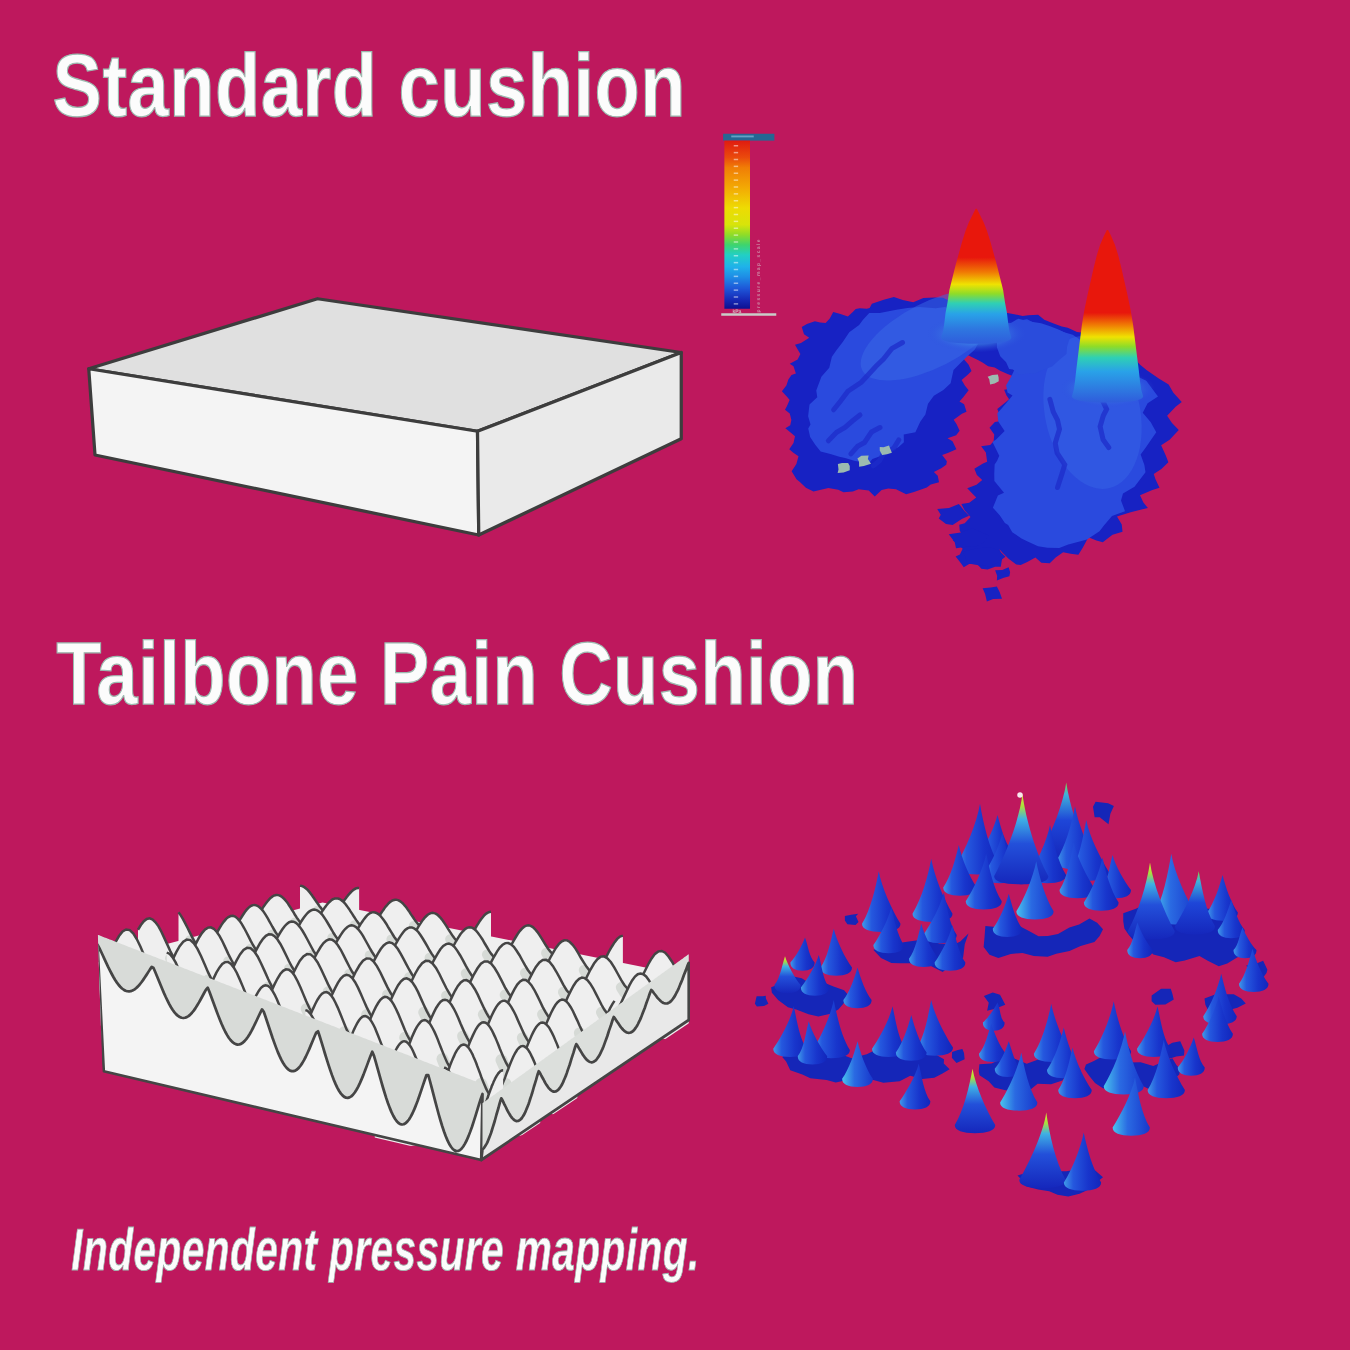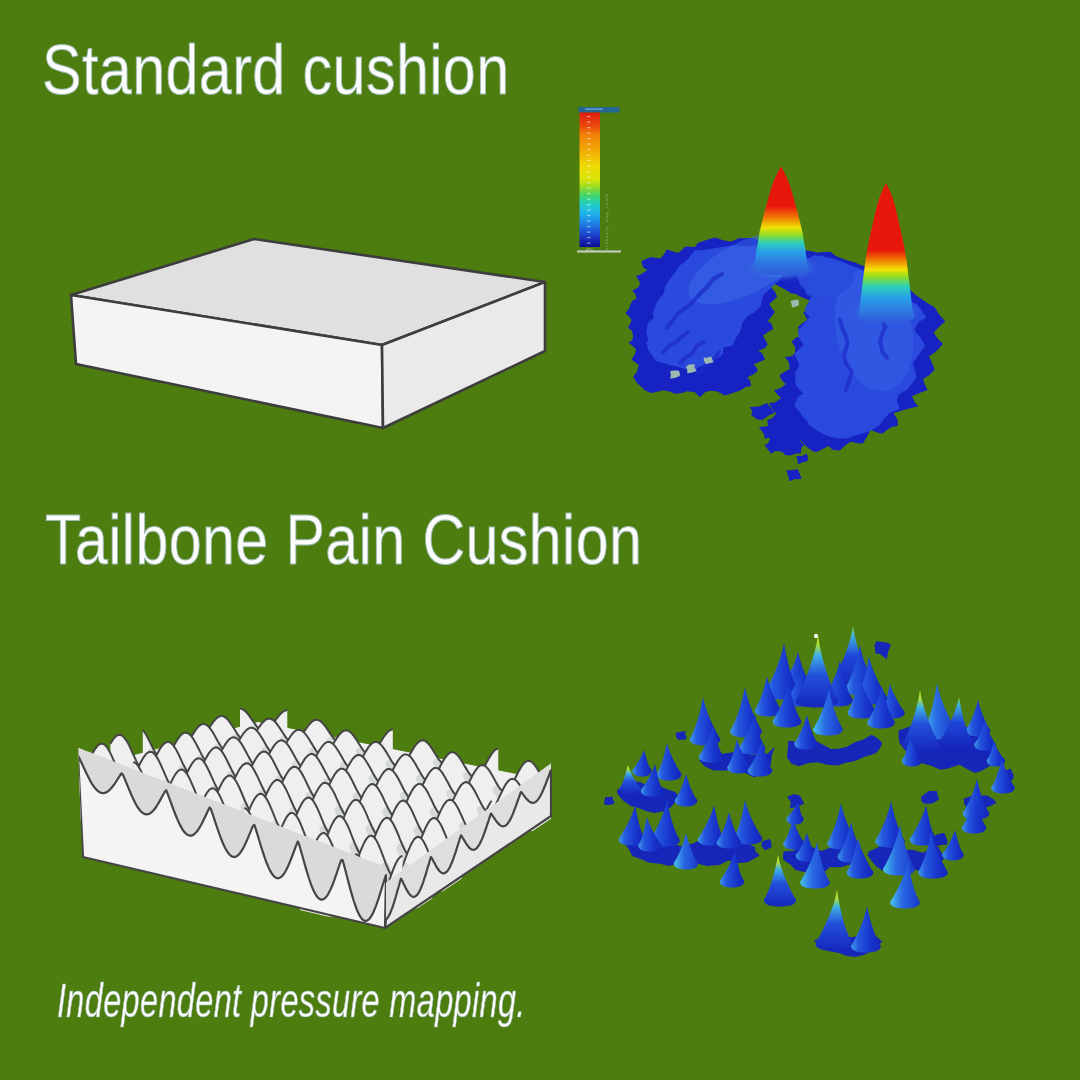--- a/index.html
+++ b/index.html
@@ -1,16 +1,16 @@
 <!DOCTYPE html>
 <html><head><meta charset="utf-8">
 <style>
 html,body{margin:0;padding:0;}
-#page{position:relative;width:1080px;height:1080px;background:#4d7c0f;overflow:hidden;
-  font-family:"Liberation Sans",sans-serif;}
+#page{position:relative;width:1080px;height:1080px;background:#be185d;overflow:hidden;
+  font-family:"Liberation Sans",sans-serif;font-weight:bold;}
 .t1{position:absolute;left:42px;top:29px;color:#fcfcfc;-webkit-text-stroke:1px #9cbab0;font-size:71px;letter-spacing:0.5px;white-space:nowrap;
   transform:scaleX(0.834);transform-origin:left top;}
 .t2{position:absolute;left:45px;top:499px;color:#fcfcfc;-webkit-text-stroke:1px #9cbab0;font-size:71px;letter-spacing:0.5px;white-space:nowrap;
   transform:scaleX(0.833);transform-origin:left top;}
 .cap{position:absolute;left:57px;top:973px;color:#fcfcfc;-webkit-text-stroke:0.7px #9cbab0;font-size:47.5px;font-style:italic;letter-spacing:0.5px;white-space:nowrap;
   transform:scaleX(0.684);transform-origin:left top;}
 </style></head>
 <body>
 <div id="page">
 <svg width="1080" height="1080" viewBox="0 0 1080 1080" style="position:absolute;left:0;top:0">

